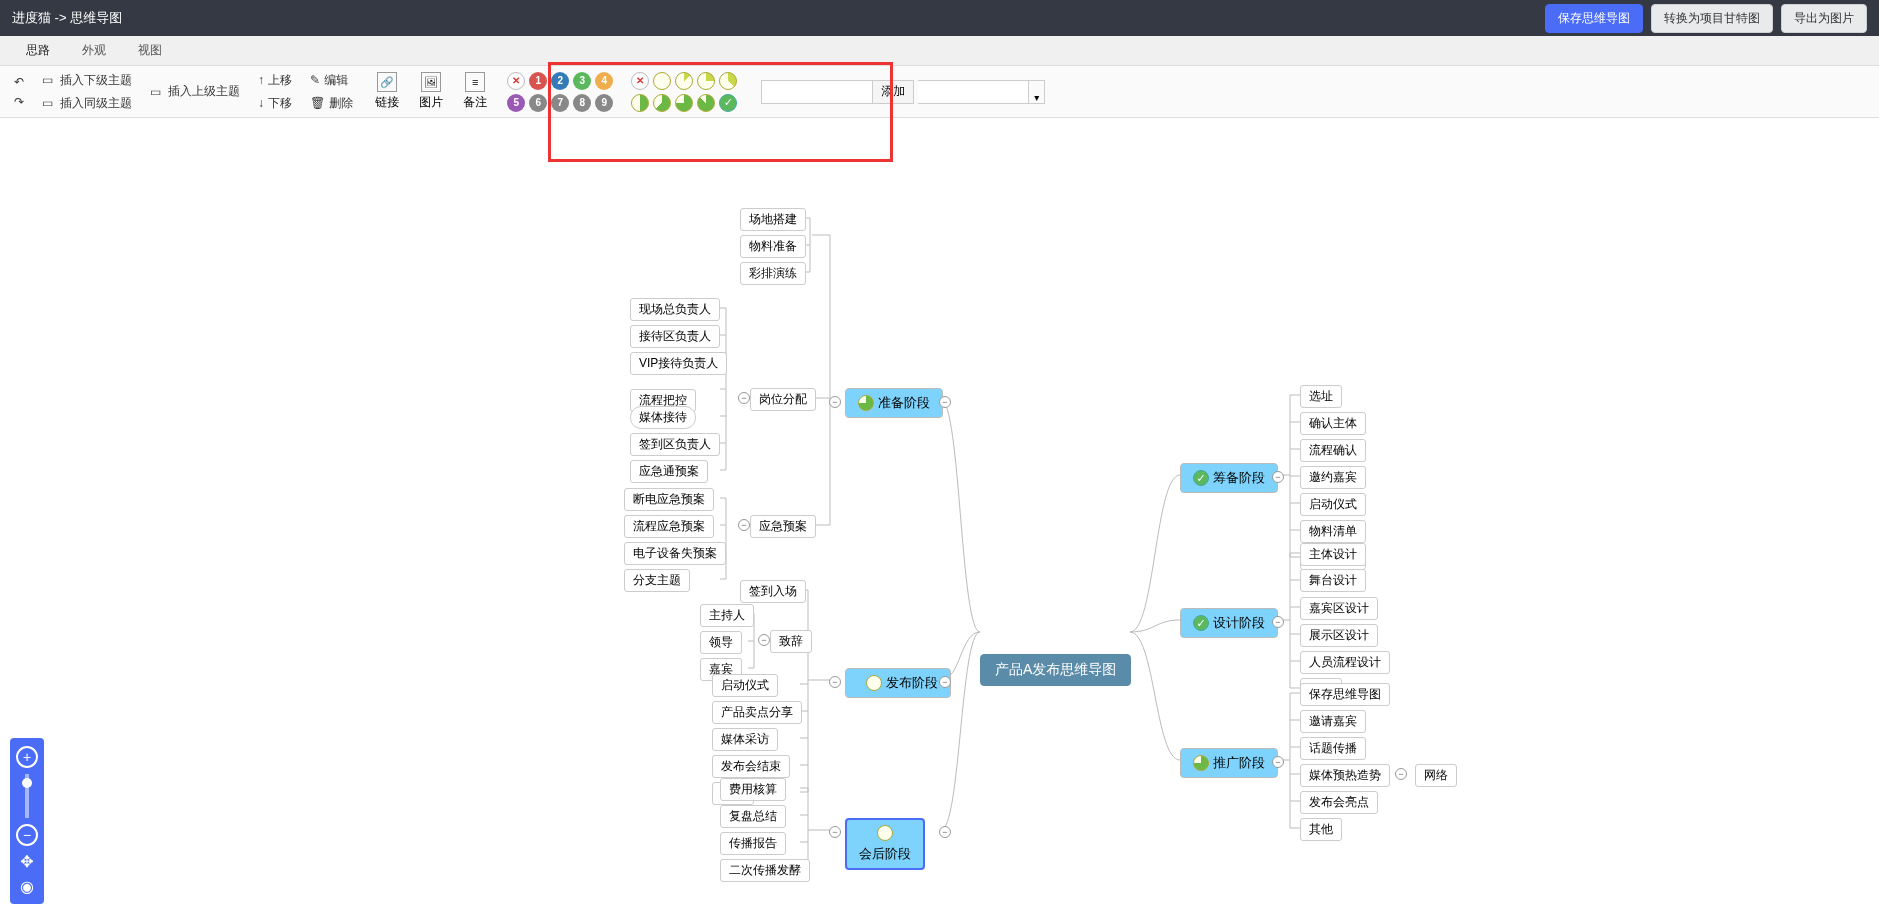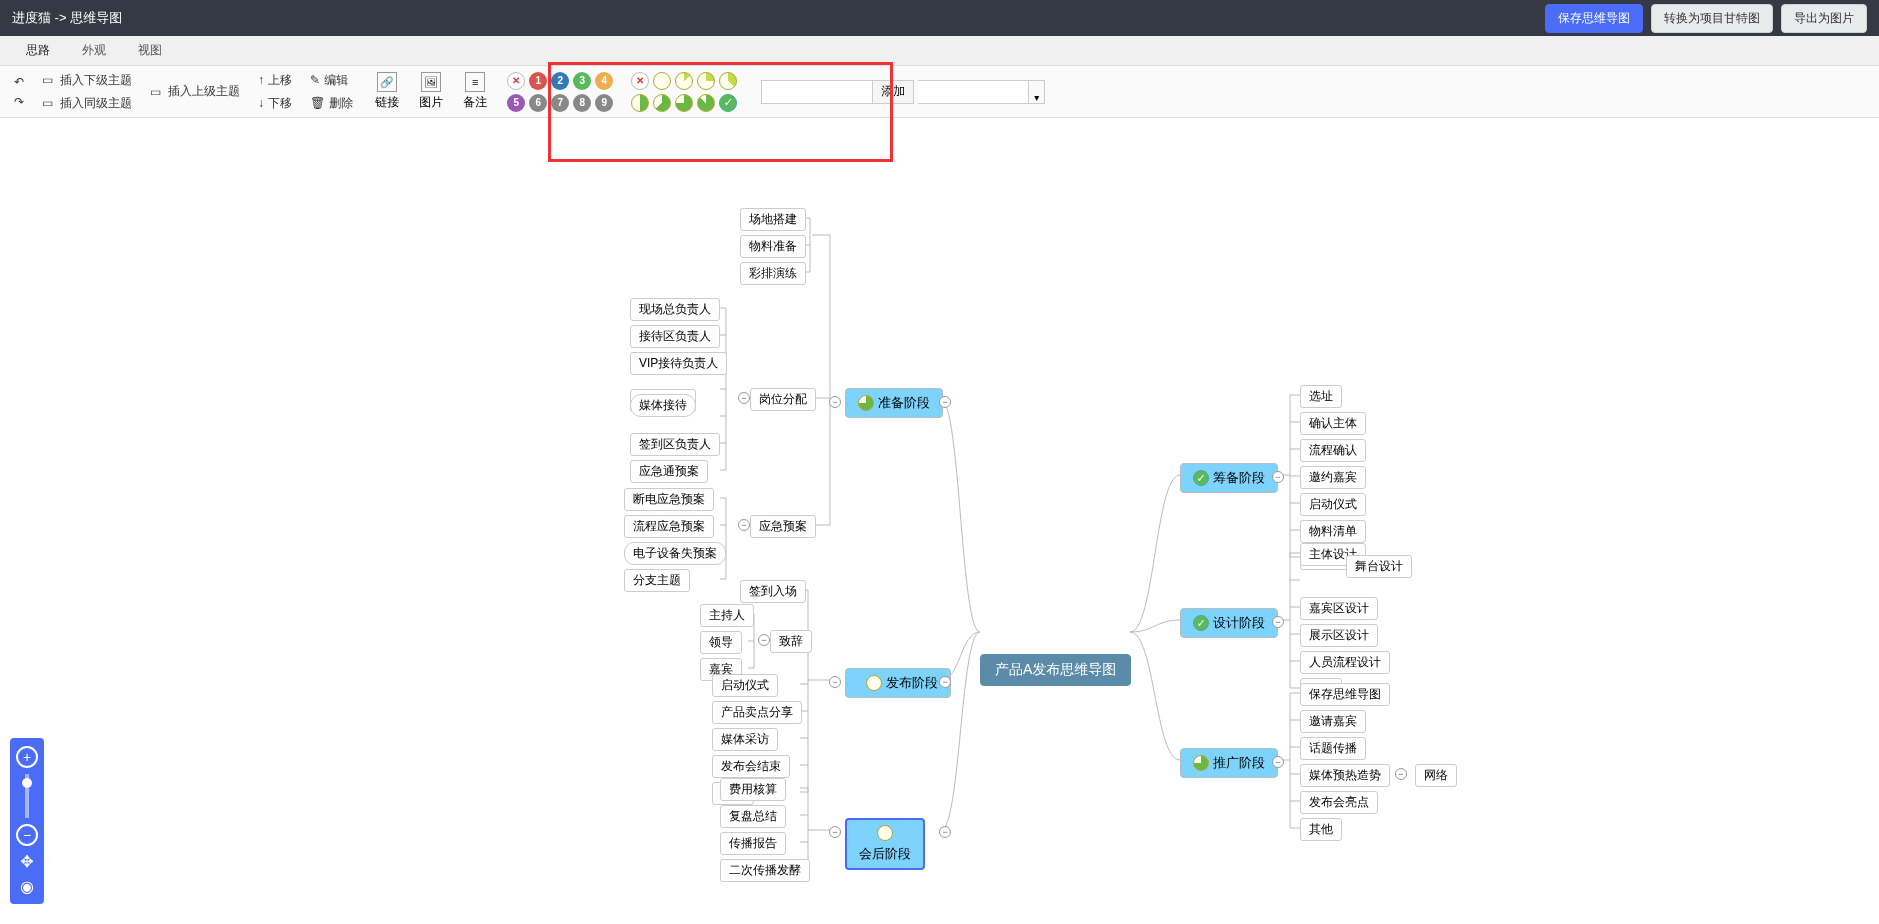--- a/index.html
+++ b/index.html
@@ -295,21 +295,21 @@
     <div class="leaf" style="left: 1300px; top: 348px;">邀约嘉宾</div>
     <div class="leaf" style="left: 1300px; top: 375px;">启动仪式</div>
     <div class="leaf" style="left: 1300px; top: 402px;">物料清单</div>
     <div class="leaf" style="left: 1300px; top: 429px;">预估费用</div>
     <div class="node main" style="left: 1180px; top: 490px;">
       <div class="prog prog-check" style="width: 16px; height: 16px;">✓</div>
       <span>设计阶段</span>
     </div>
     <div class="toggle" style="left: 1272px; top: 498px;">−</div>
     <div class="leaf" style="left: 1300px; top: 425px;">主体设计</div>
-    <div class="leaf" style="left: 1300px; top: 437px; margin-left: 46px;">舞台设计</div>
+    <div class="leaf" style="left: 1300px; top: 451px;">舞台设计</div>
     <div class="leaf" style="left: 1300px; top: 479px;">嘉宾区设计</div>
     <div class="leaf" style="left: 1300px; top: 506px;">展示区设计</div>
     <div class="leaf" style="left: 1300px; top: 533px;">人员流程设计</div>
     <div class="leaf" style="left: 1300px; top: 560px;">其他</div>
     <div class="node main" style="left: 1180px; top: 630px;">
       <div class="prog prog-75" style="width: 16px; height: 16px;"></div>
       <span>推广阶段</span>
     </div>
     <div class="toggle" style="left: 1272px; top: 638px;">−</div>
     <div class="leaf" style="left: 1300px; top: 565px;">保存思维导图</div>
@@ -340,28 +340,28 @@
     <div class="toggle" style="left: 939px; top: 708px;">−</div>
     <div class="leaf" style="left: 740px; top: 90px;">场地搭建</div>
     <div class="leaf" style="left: 740px; top: 117px;">物料准备</div>
     <div class="leaf" style="left: 740px; top: 144px;">彩排演练</div>
     <div class="leaf" style="left: 750px; top: 270px;">岗位分配</div>
     <div class="toggle" style="left: 738px; top: 274px;">−</div>
     <div class="leaf" style="left: 630px; top: 180px;">现场总负责人</div>
     <div class="leaf" style="left: 630px; top: 207px;">接待区负责人</div>
     <div class="leaf" style="left: 630px; top: 234px;">VIP接待负责人</div>
     <div class="leaf" style="left: 630px; top: 261px; margin-top: 10px;">流程把控</div>
-    <div class="leaf" style="left: 630px; top: 276px; border-radius: 11px;">媒体接待</div>
+    <div class="leaf" style="left: 630px; top: 288px; border-radius: 11px;">媒体接待</div>
     <div class="leaf" style="left: 630px; top: 315px;">签到区负责人</div>
     <div class="leaf" style="left: 630px; top: 342px;">应急通预案</div>
     <div class="leaf" style="left: 750px; top: 397px;">应急预案</div>
     <div class="toggle" style="left: 738px; top: 401px;">−</div>
     <div class="leaf" style="left: 624px; top: 370px;">断电应急预案</div>
     <div class="leaf" style="left: 624px; top: 397px;">流程应急预案</div>
-    <div class="leaf" style="left: 624px; top: 424px; border-radius: 10px;">电子设备失预案</div>
+    <div class="leaf" style="left: 624px; top: 424px;">电子设备失预案</div>
     <div class="leaf" style="left: 624px; top: 451px;">分支主题</div>
     <div class="leaf" style="left: 740px; top: 462px;">签到入场</div>
     <div class="leaf" style="left: 770px; top: 512px;">致辞</div>
     <div class="toggle" style="left: 758px; top: 516px;">−</div>
     <div class="leaf" style="left: 700px; top: 486px;">主持人</div>
     <div class="leaf" style="left: 700px; top: 513px;">领导</div>
     <div class="leaf" style="left: 700px; top: 540px;">嘉宾</div>
     <div class="leaf" style="left: 712px; top: 556px;">启动仪式</div>
     <div class="leaf" style="left: 712px; top: 583px;">产品卖点分享</div>
     <div class="leaf" style="left: 712px; top: 610px;">媒体采访</div>

